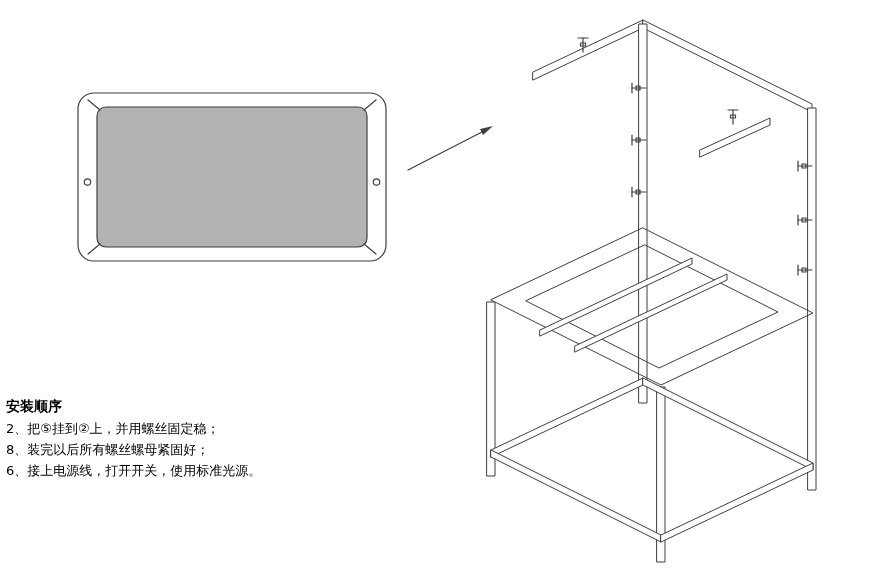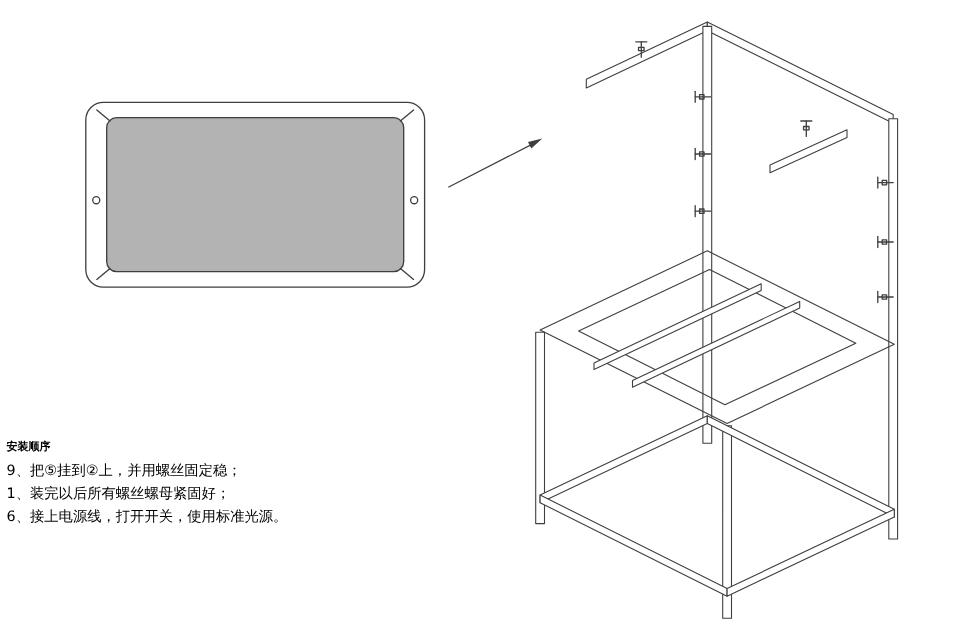--- a/index.html
+++ b/index.html
@@ -27,21 +27,21 @@
     position: absolute;
     left: 6px;
     top: 396px;
     width: 400px;
     font-size: 13px;
     line-height: 21px;
     color: #000000;
   }
   .instructions .title {
     font-weight: bold;
-    font-size: 10px;
+    font-size: 14px;
     margin-bottom: 1px;
   }
   .instructions .step {
     white-space: nowrap;
   }
 </style>
 </head>
 <body>
 
 <div class="sheet">
@@ -137,18 +137,18 @@
       <g>
         <line x1="798" y1="265" x2="798" y2="275"></line>
         <line x1="798" y1="270" x2="812" y2="270"></line>
         <rect x="802" y="268" width="4" height="4"></rect>
       </g>
     </g>
   </svg>
 
   <div class="instructions">
     <div class="title">安装顺序</div>
-    <div class="step">9、把⑤挂到②上，并用螺丝固定稳；</div>
-    <div class="step">1、装完以后所有螺丝螺母紧固好；</div>
+    <div class="step">2、把⑤挂到②上，并用螺丝固定稳；</div>
+    <div class="step">8、装完以后所有螺丝螺母紧固好；</div>
     <div class="step">6、接上电源线，打开开关，使用标准光源。</div>
   </div>
 
 </div>
 
 </body></html>

